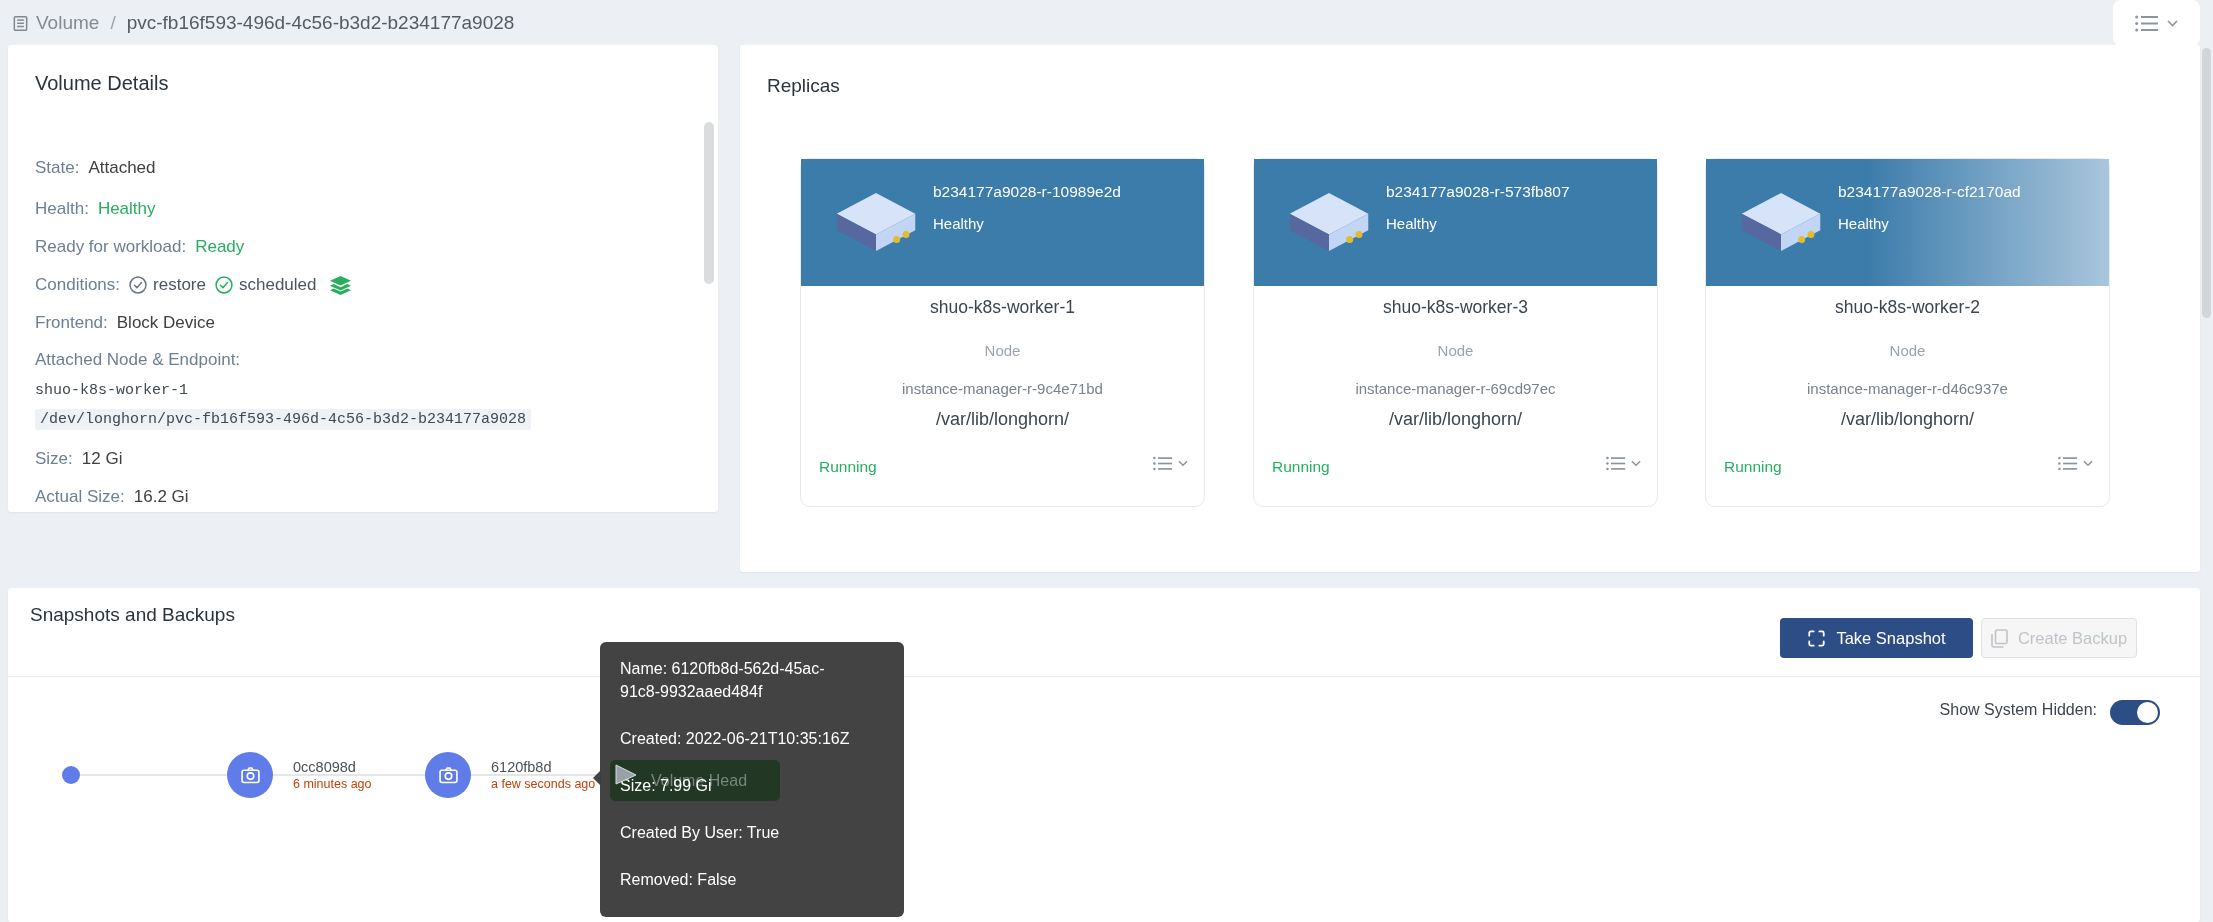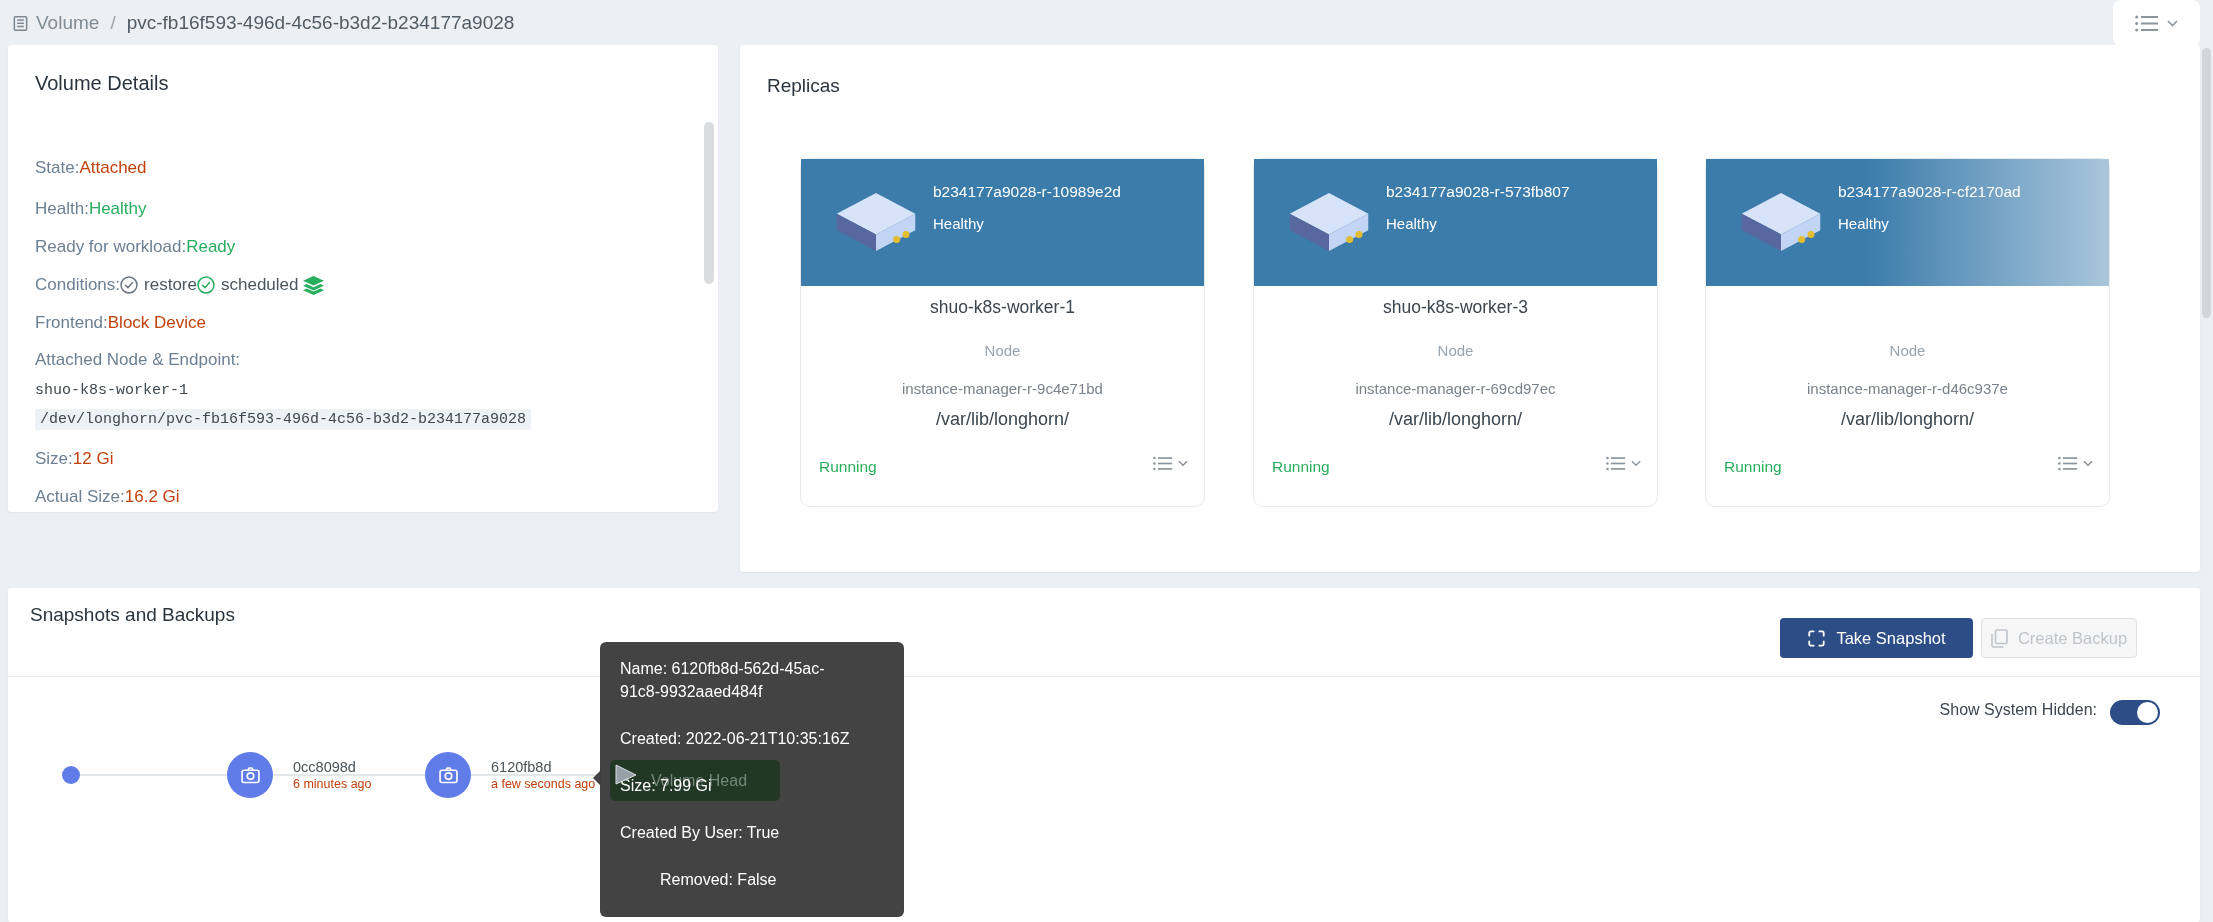--- a/index.html
+++ b/index.html
@@ -22,23 +22,23 @@
   .page-scroll-thumb { position:absolute; left:2202px; top:48px; width:9px; height:270px; background:#d3d6d9; border-radius:5px; z-index:6; }
 
   .panel { position:absolute; background:#fff; border-radius:3px; box-shadow:0 1px 2px rgba(0,0,0,0.05); }
   .panel-volume { left:8px; top:45px; width:710px; height:467px; overflow:hidden; }
   .panel-replicas { left:740px; top:45px; width:1460px; height:527px; }
   .panel-snapshots { left:8px; top:588px; width:2192px; height:334px; }
 
   .panel-title { position:absolute; font-size:20px; color:#2b343d; }
 
   
-  .vrow { position:absolute; left:27px; display:flex; align-items:center; font-size:17px; white-space:nowrap;justify-content:space-between; }
+  .vrow { position:absolute; left:27px; display:flex; align-items:center; gap:9px; font-size:17px; white-space:nowrap;justify-content:space-between; }
   .vlabel { color:#6d8093; }
-  .vvalue { color:#c2410c; }
+  .vvalue { color:#404040; }
   .green { color:#27ae5f; }
   .mono { font-family:"Liberation Mono","DejaVu Sans Mono",monospace; font-size:15px; color:#3f4951; }
   .endpoint-bg { background:#eef1f5; border-radius:2px; padding:2px 5px; }
   .cond-item { display:flex; align-items:center; gap:6px; color:#4c565f; }
   .cond-gray { color:#6a7580; }
   .vol-scroll-thumb { position:absolute; left:696px; top:77px; width:10px; height:162px; background:#dadcde; border-radius:5px; }
 
   
   .rcard { position:absolute; top:113px; width:405px; height:349px; background:#fff; border:1px solid #e7e9eb; border-radius:10px; }
   .rbanner { position:relative; height:127px; background:#3c7cab; color:#fff; }
@@ -71,21 +71,21 @@
   .tl-label { position:absolute; top:171px; }
   .tl-label1 { left:285px; } .tl-label2 { left:483px; }
   .tl-name { font-size:14.5px; color:#4b5258; line-height:17px; }
   .tl-age { font-size:12.5px; color:#c2410c; line-height:17px; }
 
   
   .tooltip { position:absolute; left:600px; top:642px; width:304px; height:275px; background:rgba(61,61,61,0.97);
     border-radius:6px; padding:15px 20px; color:#fff; font-size:16px; line-height:23px; z-index:50; }
   .tooltip::after { content:""; position:absolute; left:-7px; top:128px; border:8px solid transparent; border-left:none; border-right:8px solid rgba(61,61,61,0.97); }
   .tt-block { margin-bottom:24px; }
-  .tt-last { margin-bottom:0;margin-left:40px; }
+  .tt-last { margin-bottom:0; }
   .vh-pill { position:absolute; left:10px; top:118px; width:170px; height:41px; background:#233824; border-radius:5px;
     text-align:center; line-height:41px; font-size:16px; color:#76867a; z-index:1;padding-left:8px; }
   .tt-size { position:relative; z-index:2; }
 
   .mouse-cursor { position:absolute; left:615px; top:763px; z-index:60; }
 </style>
 </head>
 <body>
 
 <div class="screen">
@@ -294,20 +294,21 @@
             <polygon points="40,2 78,22 40,42 2,22" fill="#d6e3f8"></polygon>
             <polygon points="2,22 40,42 40,58 2,38" fill="#56689f"></polygon>
             <polygon points="40,42 78,22 78,38 40,58" fill="#c3d5f4"></polygon>
             <circle cx="60" cy="47" r="3.4" fill="#e3bd30"></circle>
               <circle cx="69" cy="42" r="3.4" fill="#e3bd30"></circle>
           </svg>
         </span>
         <div class="rname">b234177a9028-r-cf2170ad</div>
         <div class="rhealth">Healthy</div>
       </div>
+      <div class="rnode">shuo-k8s-worker-2</div>
       <div class="rnodelbl">Node</div>
       <div class="rim">instance-manager-r-d46c937e</div>
       <div class="rpath">/var/lib/longhorn/</div>
       <div class="rstatus">Running</div>
       <div class="rdrop">
         <span style="display:flex;">
           <svg width="20" height="15" viewBox="0 0 24 17">
             <g fill="currentColor">
                 <circle cx="1.7" cy="2" r="1.5"></circle>
                 <circle cx="1.7" cy="8.5" r="1.5"></circle>

